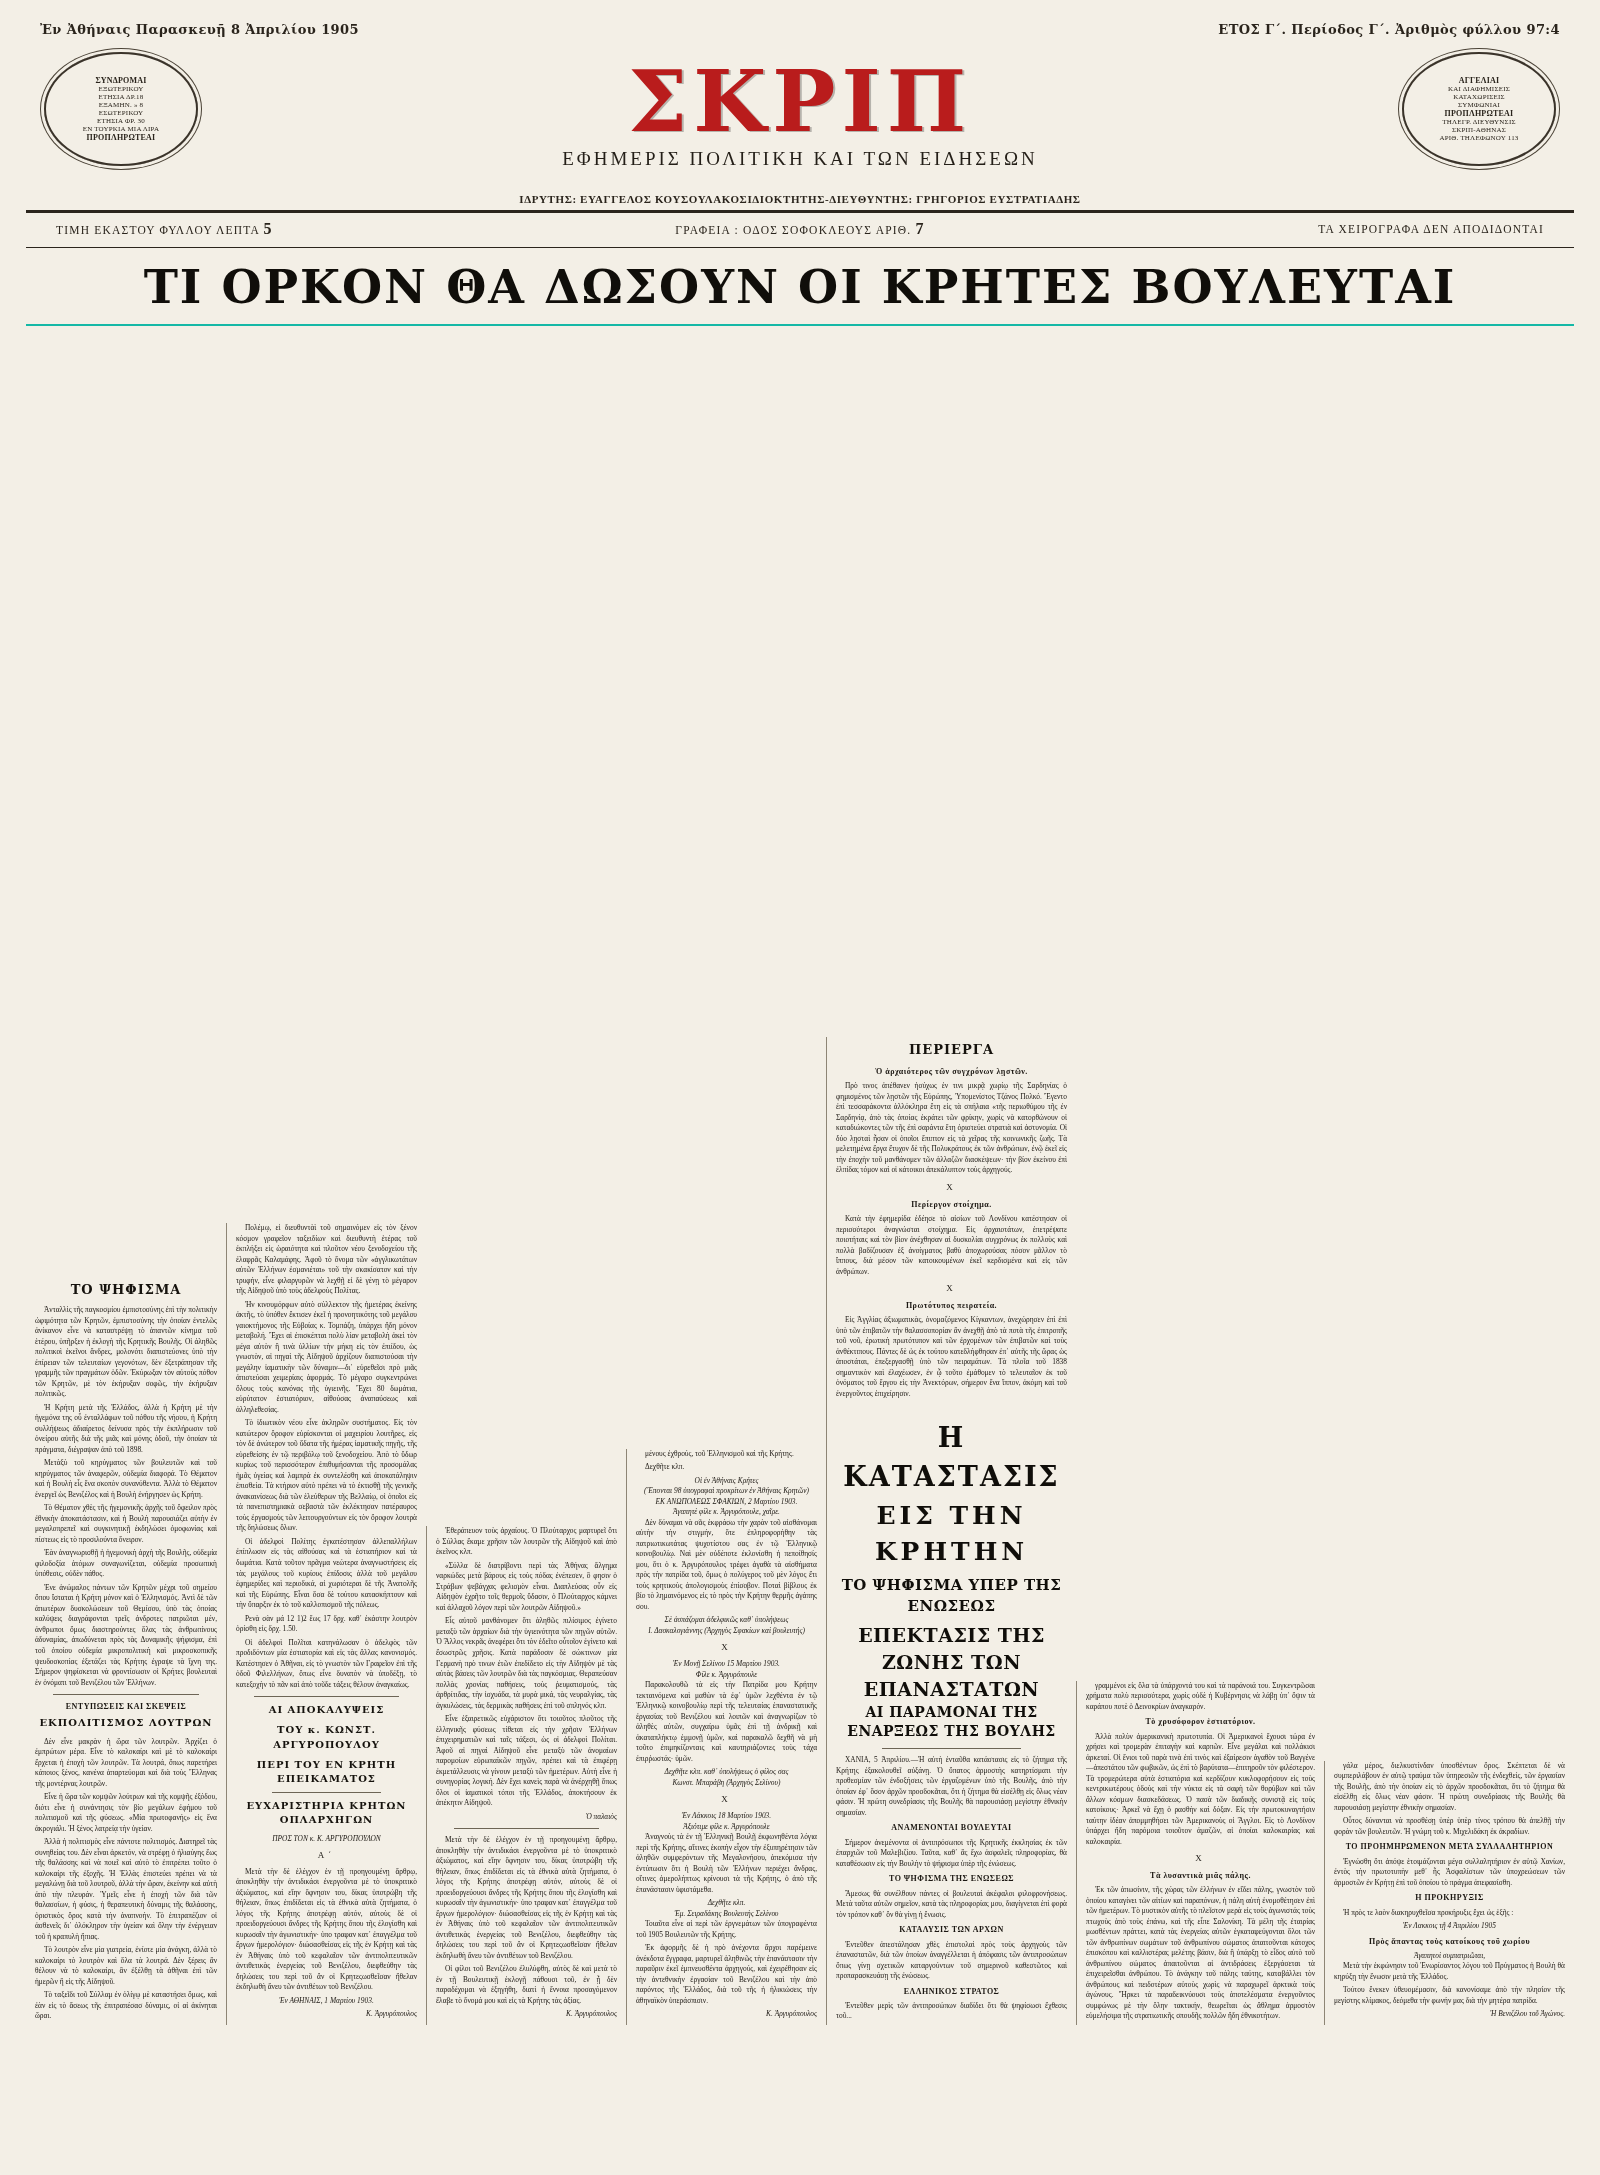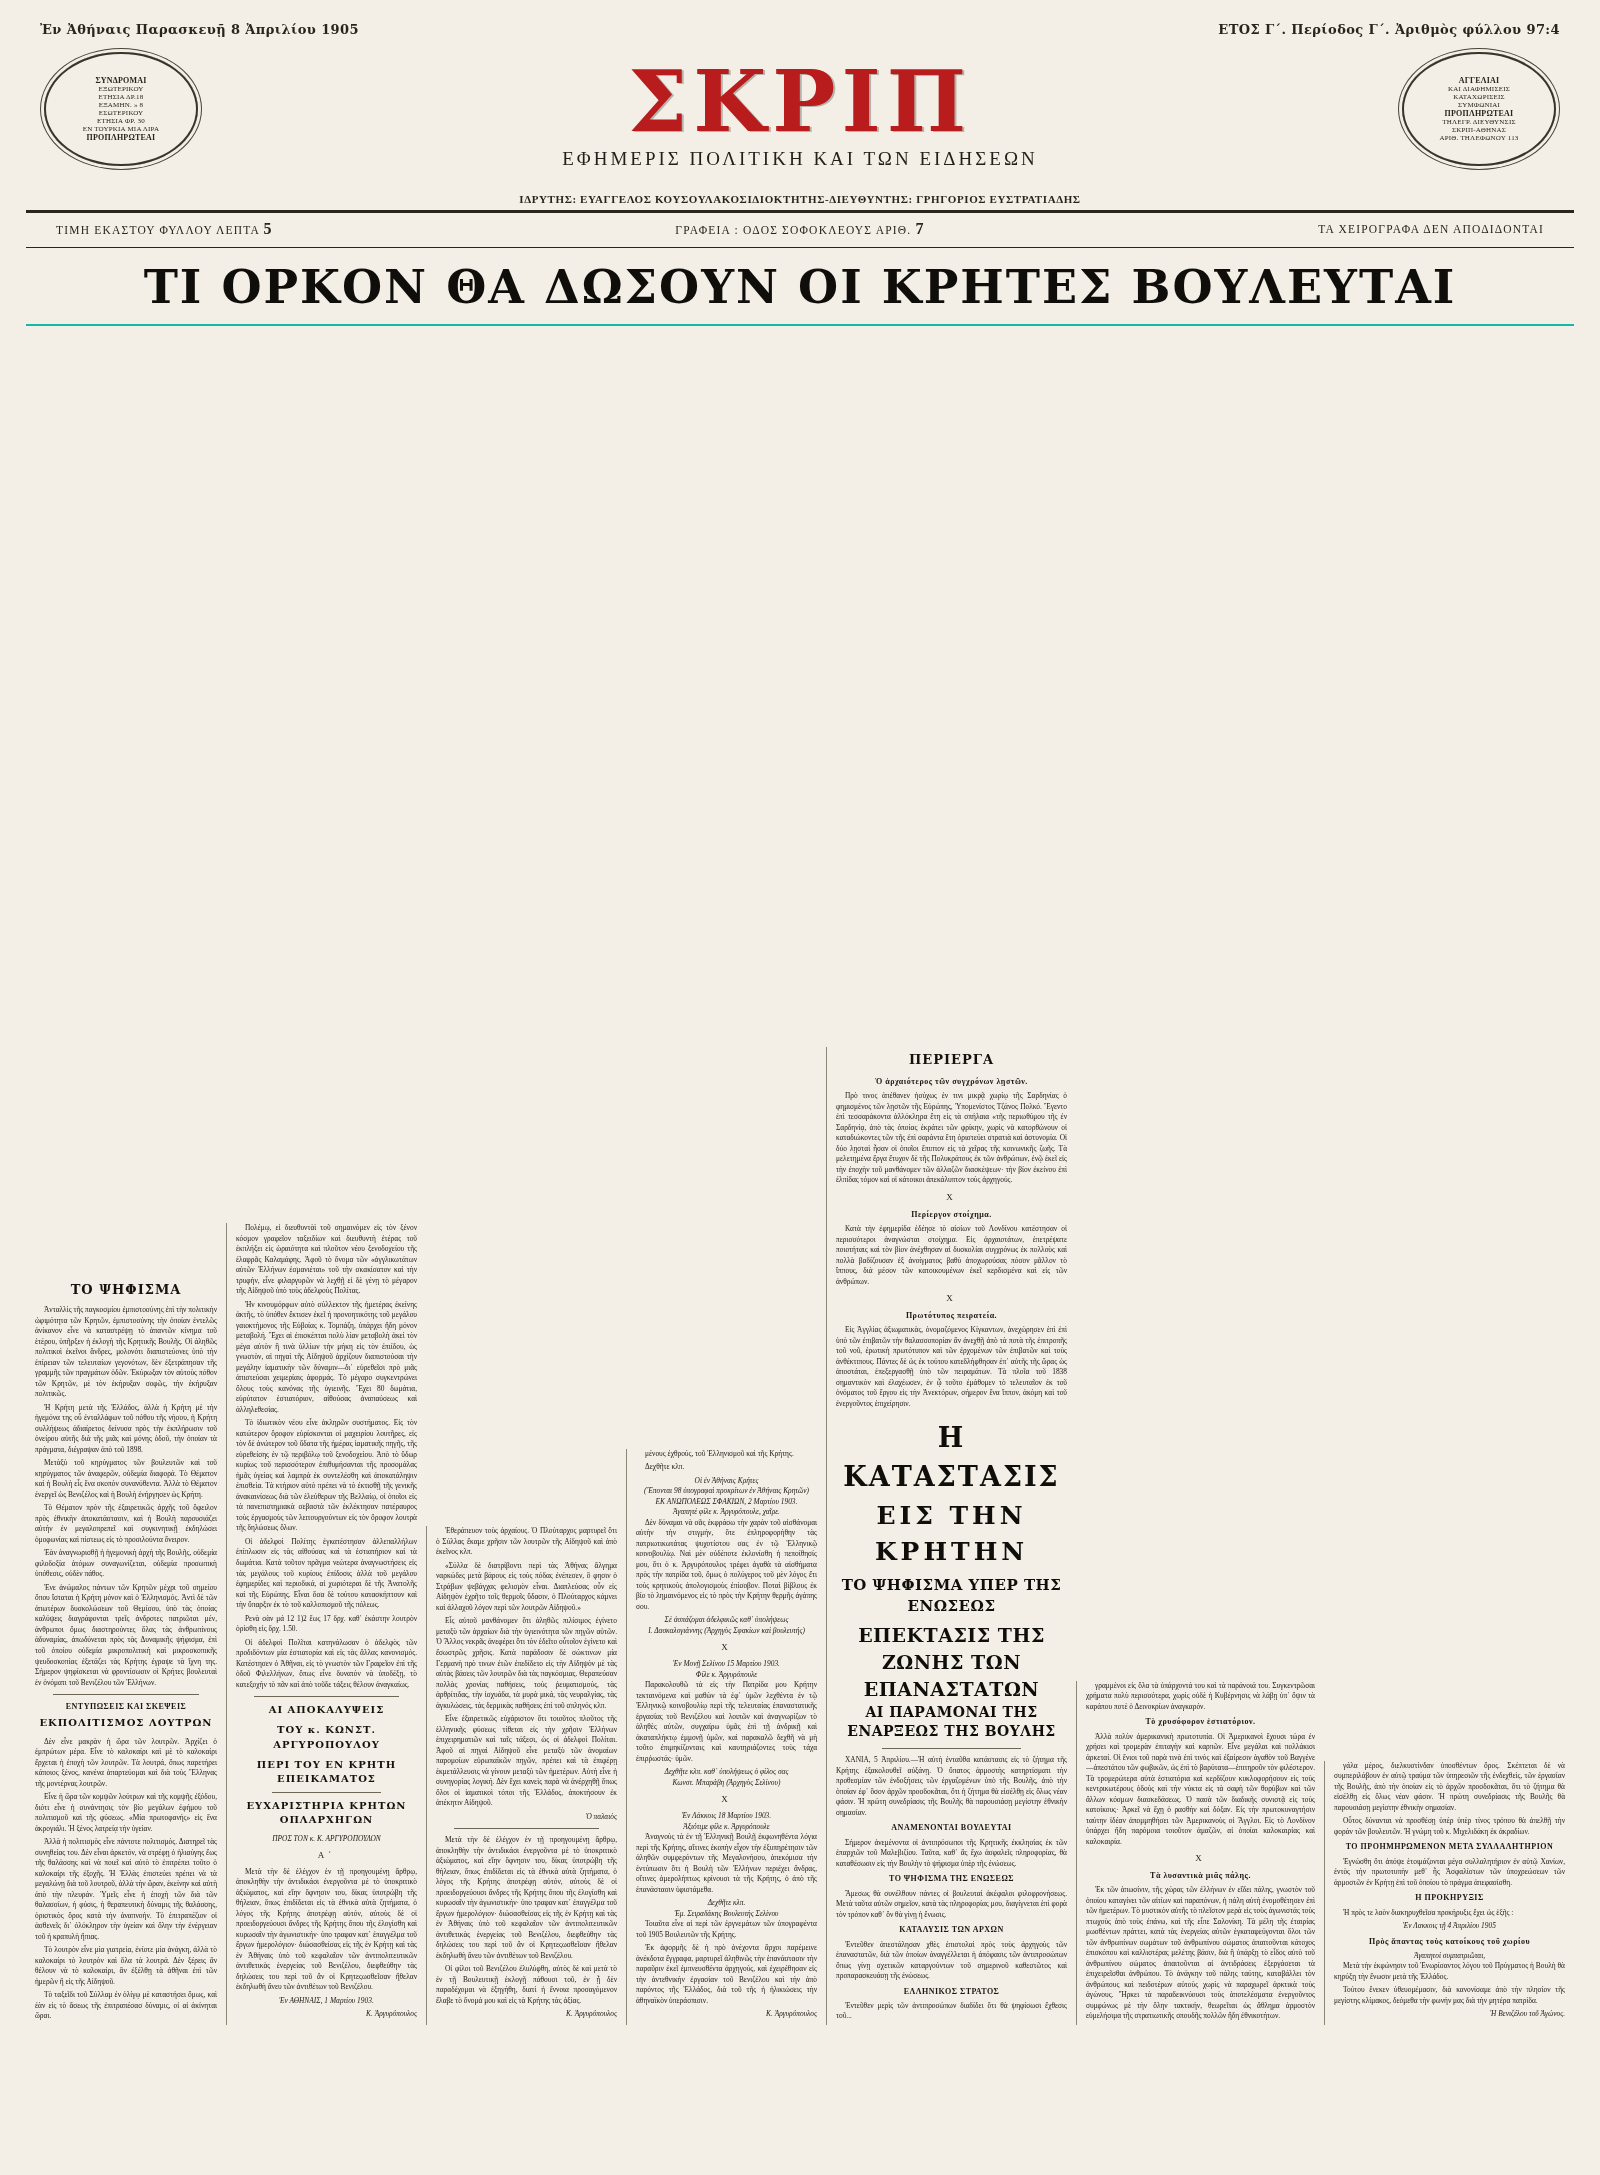--- a/index.html
+++ b/index.html
@@ -129,21 +129,21 @@
   .starline{text-align:center;font-size:9px;letter-spacing:4px;margin:5px 0;}
   .sig{text-align:right;font-style:italic;font-size:7.4px;margin:3px 0 5px 0;}
   .center-it{text-align:center;font-style:italic;}
   .kicker{text-align:center;font-weight:bold;font-size:8px;letter-spacing:.5px;margin:4px 0;}
   .banner{
     text-align:center;
     font-family:"DejaVu Serif",serif;
     font-weight:bold;
     color:#100e0a;
   }
-  .b1{font-size:27px;letter-spacing:2px;margin-top:10px;}
+  .b1{font-size:27px;letter-spacing:2px;margin-top:20px;}
   .b2{font-size:25px;letter-spacing:4px;margin-top:2px;}
   .b3{font-size:15px;letter-spacing:.5px;margin-top:6px;}
   .b4{font-size:19px;letter-spacing:.5px;margin-top:4px;}
   .b5{font-size:14px;letter-spacing:.5px;margin-bottom:6px;}
   .hr-short{border-top:1px solid #6d6556;width:60%;margin:6px auto;}
 </style>
 </head>
 <body>
 
 <div class="page">
@@ -215,21 +215,21 @@
 
   <div class="headline">ΤΙ ΟΡΚΟΝ ΘΑ ΔΩΣΟΥΝ ΟΙ ΚΡΗΤΕΣ ΒΟΥΛΕΥΤΑΙ</div>
 
   <div class="cols">
 
     <div class="col c1">
       <div class="sec-title t-md">ΤΟ ΨΗΦΙΣΜΑ</div>
       <p>Ἀνταλλὶς τῆς παγκοσμίου ἐμπιστοσύνης ἐπὶ τὴν πολιτικὴν ὠφιμότητα τῶν Κρητῶν, ἐμπιστοσύνης τὴν ὁποίαν ἐντελῶς ἀνίκανον εἶνε νὰ καταστρέψῃ τὸ ἀπαντῶν κίνημα τοῦ ἑτέρου, ὑπῆρξεν ἡ ἐκλογὴ τῆς Κρητικῆς Βουλῆς. Οἱ ἀληθῶς πολιτικοὶ ἐκεῖνοι ἄνδρες, μολονότι διαπιστεύονες ὑπὸ τὴν ἐπίρειαν τῶν τελευταίων γεγονότων, δὲν ἐξετράπησαν τῆς γραμμῆς τῶν πραγμάτων ὁδῶν. Ἐκύρωξαν τὸν αὐτοὺς πόθον τῶν Κρητῶν, μὲ τὸν ἐκήρυξαν σοφῶς, τὴν ἐκήρυξαν πολιτικῶς.</p>
       <p>Ἡ Κρήτη μετὰ τῆς Ἑλλάδος, ἀλλὰ ἡ Κρήτη μὲ τὴν ἡγεμόνα της οὖ ἐνταλλάφων τοῦ πόθου τῆς νήσου, ἡ Κρήτη συλλήψεως ἀδιαίρετος δείνυσα πρὸς τὴν ἐκπλήρωσιν τοῦ ὀνείρου αὐτῆς διὰ τῆς μιᾶς καὶ μόνης ὁδοῦ, τὴν ὁποίαν τὰ πράγματα, διέγραψαν ἀπὸ τοῦ 1898.</p>
       <p>Μετὰξὺ τοῦ κηρύγματος τῶν βουλευτῶν καὶ τοῦ κηρύγματος τῶν ἀναφερῶν, οὐδεμία διαφορά. Τὸ Θέματον καὶ ἡ Βουλὴ εἶς ἕνα σκοπὸν συνανύθεντα. Ἀλλὰ τὸ Θέματον ἐνεργεῖ ὡς Βενιζέλος καὶ ἡ Βουλὴ ἐνήργησεν ὡς Κρήτη.</p>
-      <p>Τὸ Θέματον πρὸν τῆς ἐξαιρετικῶς ἀρχῆς τοῦ ὄφειλον πρὸς ἐθνικὴν ἀποκατάστασιν, καὶ ἡ Βουλὴ παρουσιάζει αὐτὴν ἐν μεγαλοπρεπεῖ καὶ συγκινητικῇ ἐκδηλώσει ὁμοφωνίας καὶ πίστεως εἰς τὸ προσιλούντα ὄνειρον.</p>
+      <p>Τὸ Θέματον χθὲς τῆς ἡγεμονικῆς ἀρχῆς τοῦ ὄφειλον πρὸς ἐθνικὴν ἀποκατάστασιν, καὶ ἡ Βουλὴ παρουσιάζει αὐτὴν ἐν μεγαλοπρεπεῖ καὶ συγκινητικῇ ἐκδηλώσει ὁμοφωνίας καὶ πίστεως εἰς τὸ προσιλούντα ὄνειρον.</p>
       <p>Ἐὰν ἀναγνωρισθῇ ἡ ἡγεμονικὴ ἀρχὴ τῆς Βουλῆς, οὐδεμία φιλοδοξία ἀτόμων συναγωνίζεται, οὐδεμία προσωπικὴ ὑπόθεσις, οὐδὲν πάθος.</p>
       <p>Ἐνε ἀνώμαλος πάντων τῶν Κρητῶν μέχρι τοῦ σημείου ὅπου ἵσταται ἡ Κρήτη μόνον καὶ ὁ Ἑλληνισμός. Ἀντὶ δὲ τῶν ἀπωτέρων δυσκολώσεων τοῦ Θεμίσου, ὑπὸ τὰς ὁποίας καλύψεις διαγράφονται τρεῖς ἀνδροτες πατριῶται μέν, ἀνθρωποι ὅμως διαστηρούντες ὅλας τὰς ἀνθρωπίνους ἀδυναμίας, ἀπωδύνεται πρὸς τὰς Δυναμικῆς ψήφισμα, ἐπὶ τοῦ ὁποίου οὐδεμία μικροπολιτικὴ καὶ μικροσκοπικῆς ψευδοσκοπίας ἐξετάζει τὰς Κρήτης ἐγραψε τὰ ἴχνη της. Σήμερον ψηφίσκεται νὰ φροντίσωσιν οἱ Κρήτες βουλευταὶ ἐν ὀνόματι τοῦ Βενιζέλου τῶν Ἑλλήνων.</p>
       <div class="divider"></div>
       <div class="kicker">ΕΝΤΥΠΩΣΕΙΣ ΚΑΙ ΣΚΕΨΕΙΣ</div>
       <div class="sec-title t-sm">ΕΚΠΟΛΙΤΙΣΜΟΣ ΛΟΥΤΡΩΝ</div>
       <p>Δὲν εἶνε μακρὰν ἡ ὥρα τῶν λουτρῶν. Ἀρχίζει ὁ ἐμπρώτων μέρα. Εἶνε τὸ καλοκαίρι καὶ μὲ τὸ καλοκαίρι ἔρχεται ἡ ἐποχὴ τῶν λουτρῶν. Τὰ λουτρά, ὅπως παρετήρει κάποιος ξένος, κανένα ἀπαρτεύομαι καὶ διὰ τοὺς Ἕλληνας τῆς μοντέρνας λουτρῶν.</p>
       <p>Εἶνε ἡ ὥρα τῶν κομψῶν λούτρων καὶ τῆς κομψῆς ἐξόδου, διότι εἶνε ἡ συνάντησις τὸν βίο μεγάλων ἐφήμου τοῦ πολιτισμοῦ καὶ τῆς φύσεως. «Μία πρωτοφανής» εἰς ἕνα ἀκρογιάλι. Ἡ ξένος λατρείᾳ τὴν ὑγείαν.</p>
       <p>Ἀλλὰ ἡ πολιτισμὸς εἶνε πάντοτε πολιτισμός. Διατηρεῖ τὰς συνηθείας του. Δὲν εἶναι ἀρκετόν, νὰ στρέφῃ ὁ ἡλιαύγης ἕως τῆς θαλάσσης καὶ νὰ ποιεῖ καὶ αὐτὸ τὸ ἐπιτρέπει τοῦτο ὁ καλοκαίρι τῆς ἐξοχῆς. Ἡ Ἑλλὰς ἐπιστεύει πρέπει νὰ τὰ μεγαλώνῃ διὰ τοῦ λουτροῦ, ἀλλὰ τὴν ὥραν, ἐκείνην καὶ αὐτὴ ἀπὸ τὴν πλευράν. Ὑμεῖς εἶνε ἡ ἐποχὴ τῶν διὰ τῶν θαλασσίων, ἡ φύσις, ἡ θεραπευτικὴ δύναμις τῆς θαλάσσης, ὁριστικὸς ὅρος κατὰ τὴν ἀναπνοήν. Τὸ ἐπιτραπέζιον οἱ ἀσθενεῖς δι᾽ ὁλόκληρον τὴν ὑγείαν καὶ ὅλην τὴν ἐνέργειαν τοῦ ἡ κραπυλὴ ἤπιας.</p>
       <p>Τὸ λουτρὸν εἶνε μία γιατρεία, ἐνίοτε μία ἀνάγκη, ἀλλὰ τὸ καλοκαίρι τὸ λουτρὸν καὶ ὅλα τὰ λουτρά. Δὲν ξέρεις ἂν θέλουν νὰ τὸ καλοκαίρι, ἂν ἐξέλθῃ τὰ ἀθῆναι ἐπὶ τῶν ἡμερῶν ἢ εἰς τῆς Αἰδηψοῦ.</p>
       <p>Τὸ ταξεῖδι τοῦ Σύλλαμ ἐν ὀλίγῳ μὲ καταστήσει ὅμως, καὶ ἐὰν εἰς τὸ ἄσεως τῆς ἐπιτραπέσασ δύναμις, οἱ αἱ ἀκίνηται ὥραι.</p>

